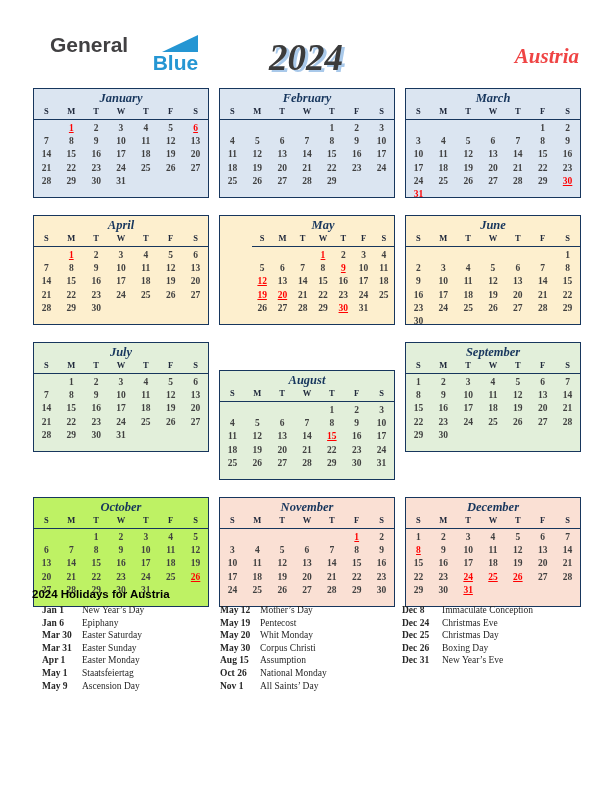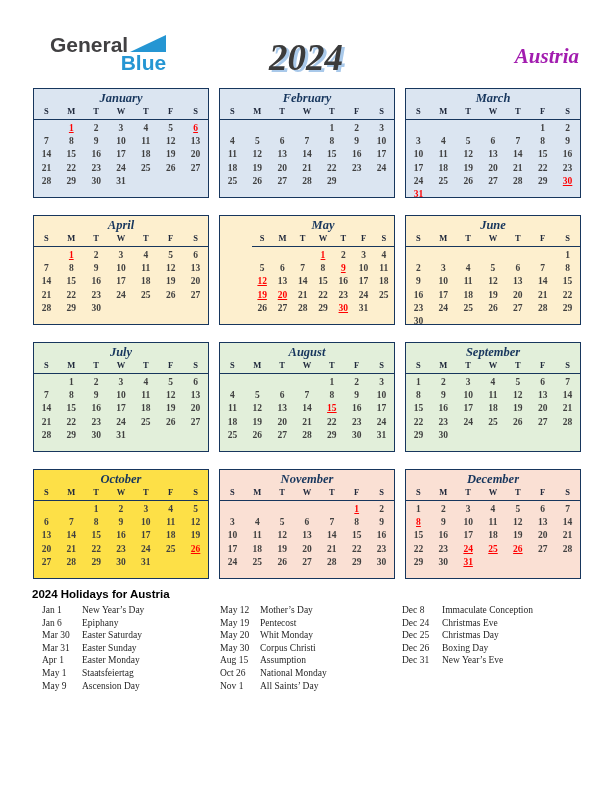--- a/index.html
+++ b/index.html
@@ -2,29 +2,29 @@
 <html><head>
 <meta charset="utf-8">
 <style>
   html,body{margin:0;padding:0;background:#e8e8e8;}
   .page{position:relative;width:612px;height:792px;background:#ffffff;margin:0 auto;
         font-family:"Liberation Serif",serif;overflow:hidden;
         --border:#17365d;--highlight:#ff0000;--shadow:#a9c9ea;}
 
   
   .logo{position:absolute;left:50px;top:33px;font-family:"Liberation Sans",sans-serif;font-weight:bold;line-height:1;}
-  .logo-top{display:flex;align-items:center;}
+  .logo-top{display:flex;align-items:center;gap:32px;}
   .logo-general{font-size:21px;color:#414042;}
   .logo-tri{margin-left:2px;margin-top:2px;}
   .logo-blue{font-size:21px;color:#2596d3;text-align:right;margin-top:-3px;}
   .year{position:absolute;left:0;right:0;top:36px;text-align:center;
         font-size:37px;font-style:italic;font-weight:bold;color:#3b3b3b;
         text-shadow:3px 2px 0 var(--shadow);}
   .country{position:absolute;right:33px;top:44px;font-size:21px;font-style:italic;
-           font-weight:bold;color:#a21caf;}
+           font-weight:bold;color:#ef4444;}
 
   
   .calendar-grid{position:absolute;left:33px;top:88px;width:548px;display:grid;
                  grid-template-columns:repeat(3,1fr);column-gap:10px;row-gap:17px;}
   .month{height:110px;border:1.5px solid var(--border);box-sizing:border-box;overflow:hidden;}
   .month-title{text-align:center;font-size:12.5px;font-weight:bold;font-style:italic;
                color:var(--border);line-height:15px;padding-top:2px;}
   .dow-row{display:grid;grid-template-columns:repeat(7,1fr);
            border-bottom:1px solid var(--border);padding-bottom:2px;}
   .dow{text-align:center;font-size:8.5px;font-weight:bold;color:#20293c;line-height:11px;}
@@ -33,21 +33,21 @@
   .day.holiday{color:var(--highlight);text-decoration:underline;}
 
   
   .holidays-title{position:absolute;left:32px;top:588px;font-family:"Liberation Sans",sans-serif;
                   font-weight:bold;font-size:11.5px;color:#000;}
   .hcol{position:absolute;top:604px;}
   .hcol-1{left:42px;}
   .hcol-2{left:220px;}
   .hcol-3{left:402px;}
   .holiday-item{display:flex;font-size:9.5px;color:#262626;line-height:12.6px;}
-  .holiday-date{width:40px;flex-shrink:0;}
+  .holiday-date{width:40px;flex-shrink:0;font-weight:bold;}
 </style>
 </head>
 <body>
 
 <div class="page" style="--border: #17365d; --highlight: #ff0000; --shadow: #a9c9ea;">
 
   <div class="logo">
     <div class="logo-top">
       <span class="logo-general">General</span>
       <span class="logo-tri">
@@ -388,21 +388,21 @@
           <span class="day">24</span>
           <span class="day">25</span>
           <span class="day">26</span>
           <span class="day">27</span>
           <span class="day">28</span>
           <span class="day">29</span>
           <span class="day">30</span>
           <span class="day">31</span>
         </div>
       </div>
-      <div class="month" style="background: rgb(226, 239, 218);">
+      <div class="month" style="background: rgb(226, 239, 218); margin-top: 28px;">
         <div class="month-title">August</div>
         <div class="dow-row">
           <span class="dow">S</span>
           <span class="dow">M</span>
           <span class="dow">T</span>
           <span class="dow">W</span>
           <span class="dow">T</span>
           <span class="dow">F</span>
           <span class="dow">S</span>
         </div>
@@ -481,21 +481,21 @@
           <span class="day">23</span>
           <span class="day">24</span>
           <span class="day">25</span>
           <span class="day">26</span>
           <span class="day">27</span>
           <span class="day">28</span>
           <span class="day">29</span>
           <span class="day">30</span>
         </div>
       </div>
-      <div class="month" style="background: #fde047;">
+      <div class="month" style="background: #bef264;">
         <div class="month-title">October</div>
         <div class="dow-row">
           <span class="dow">S</span>
           <span class="dow">M</span>
           <span class="dow">T</span>
           <span class="dow">W</span>
           <span class="dow">T</span>
           <span class="dow">F</span>
           <span class="dow">S</span>
         </div>

